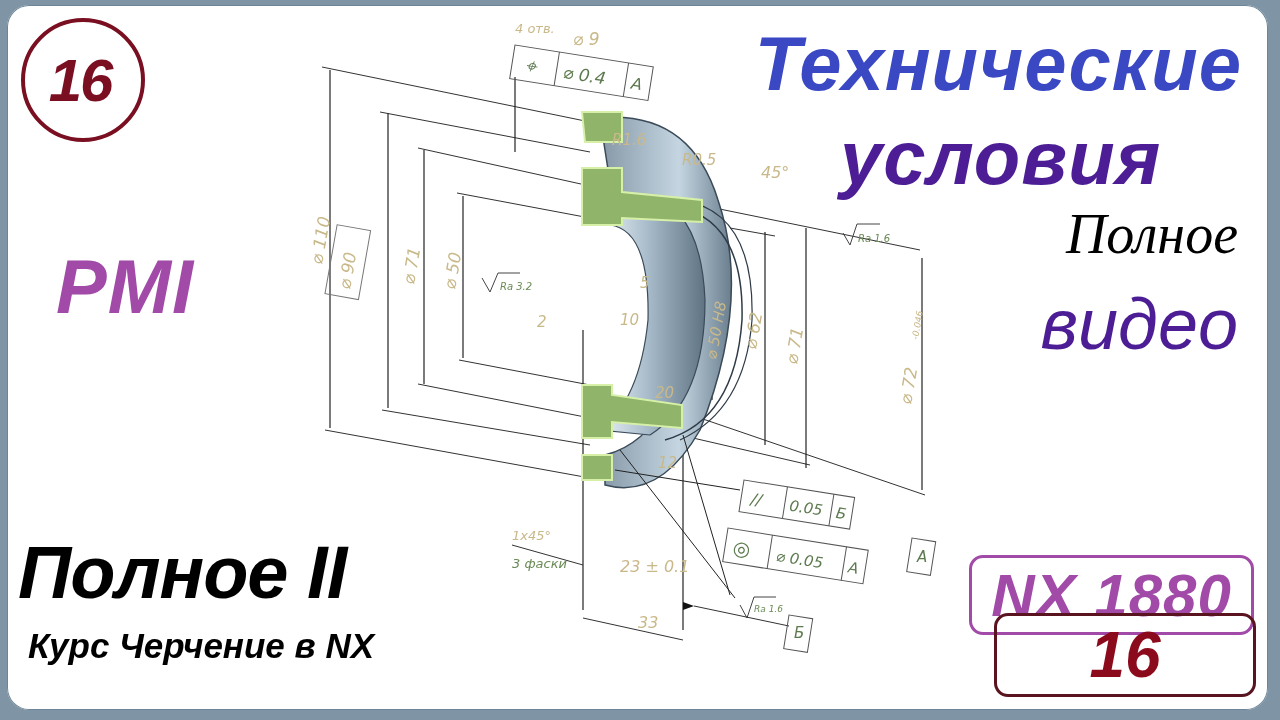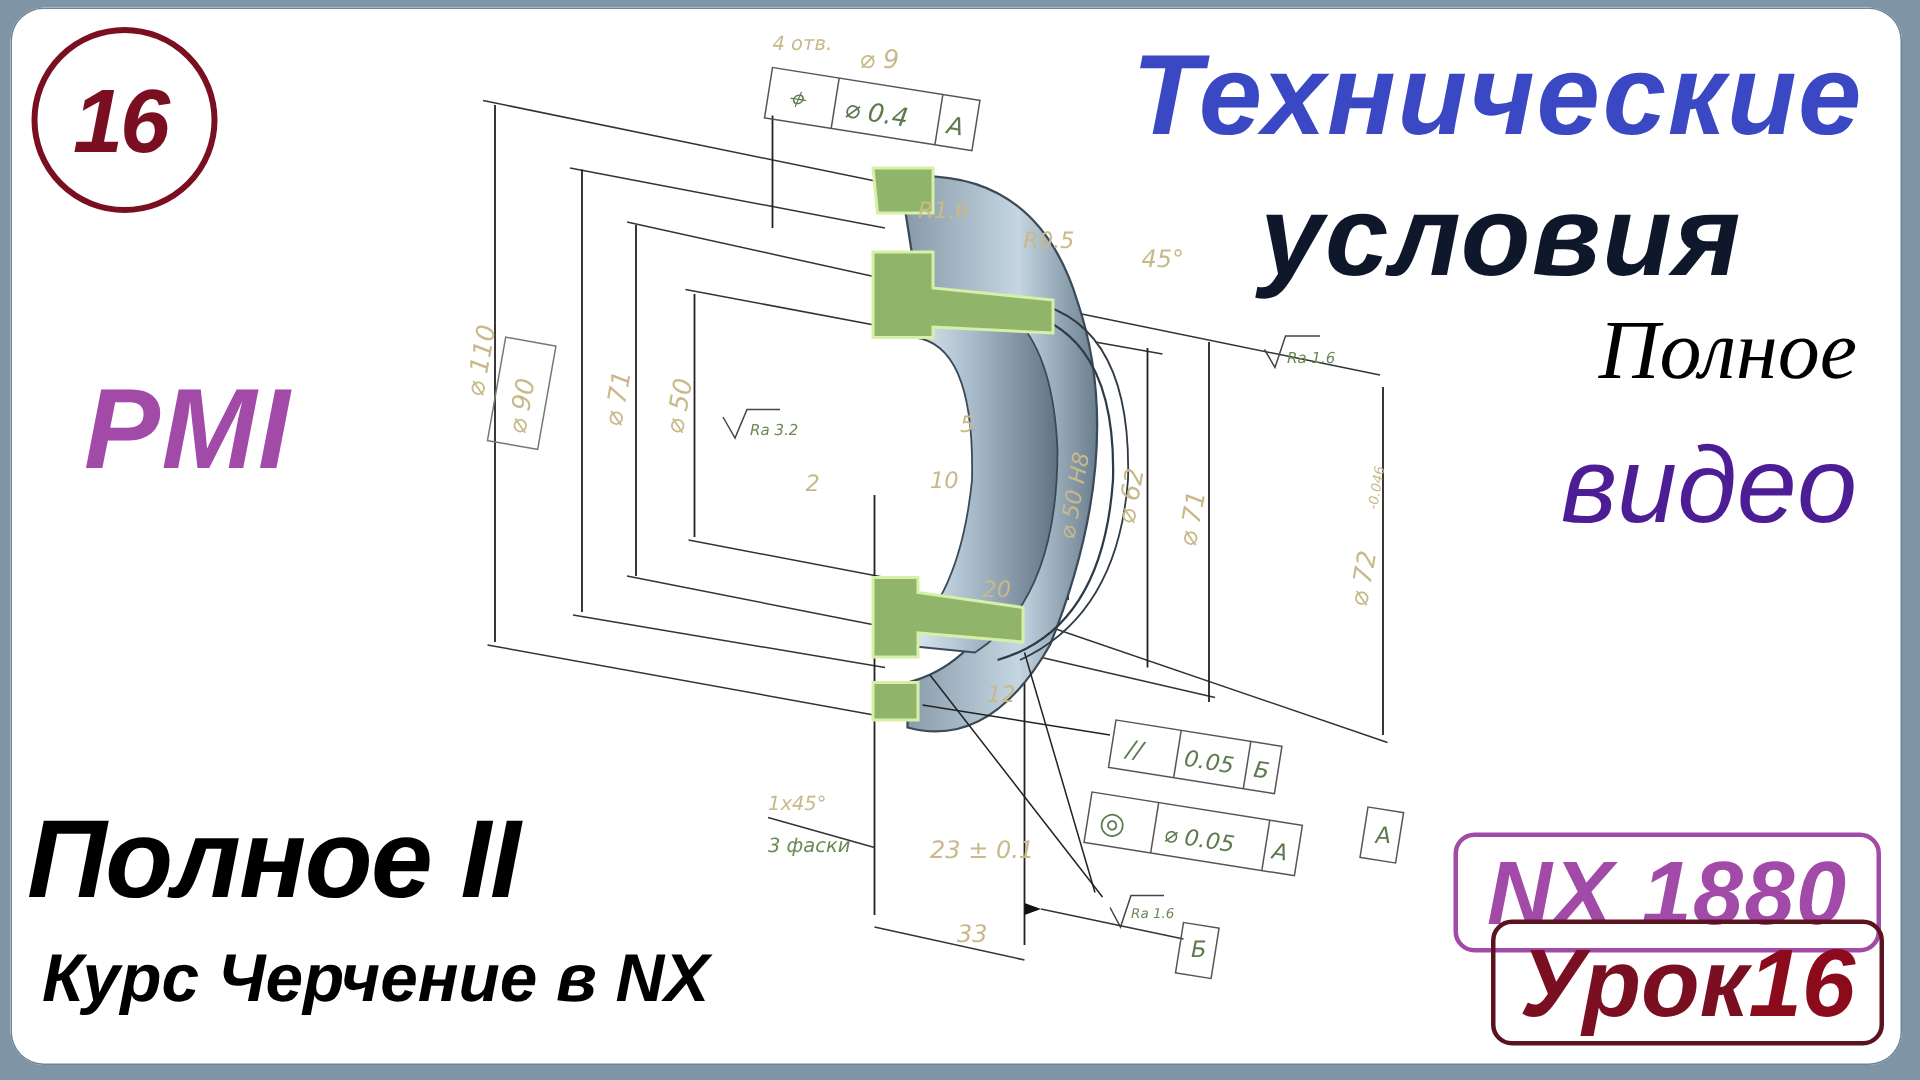--- a/index.html
+++ b/index.html
@@ -25,38 +25,38 @@
     }
     .pmi {
       position: absolute; left: 56px; top: 243px; color: #a24aa8;
       font-weight: bold; font-style: italic; font-size: 76px; letter-spacing: 1px; text-align: center;
     }
     .title1 {
       position: absolute; right: 38px; top: 20px; color: #3b48c4;
       font-weight: bold; font-style: italic; font-size: 76px; letter-spacing: 1px; margin-left: 36px;
     }
     .title2 {
-      position: absolute; left: 840px; top: 114px; color: #0f172a;
+      position: absolute; left: 840px; top: 114px; color: #4c1d95;
       font-weight: bold; font-style: italic; font-size: 76px; letter-spacing: 1px;
     }
     .full1 {
       position: absolute; right: 42px; top: 202px; color: #000000;
       font-style: italic; font-size: 56px; font-family: Liberation Serif, serif;
     }
     .full2 {
       position: absolute; right: 42px; top: 283px; color: #4c1d95;
       font-style: italic; font-size: 72px;
     }
     .part {
       position: absolute; left: 18px; top: 530px; color: #000;
       font-weight: bold; font-style: italic; font-size: 74px; letter-spacing: -1px;
     }
     .course {
       position: absolute; left: 28px; top: 626px; color: #000;
-      font-weight: bold; font-style: italic; font-size: 45px;
+      font-weight: bold; font-style: italic; font-size: 35px;
     }
     .nx-badge {
       position: absolute; left: 969px; top: 522px; width: 285px; height: 80px;
       border: 3px solid #a24aa8; border-radius: 14px; box-sizing: border-box;
       display: flex; align-items: center; justify-content: center;
       color: #a24aa8; font-weight: bold; font-style: italic; font-size: 60px;
       letter-spacing: 1px;
       margin-top: 33px;
     }
     .lesson-badge {
@@ -222,15 +222,14 @@
 <div class="title1">Технические</div>
 <div class="title2">условия</div>
 <div class="full1">Полное</div>
 <div class="full2">видео</div>
 <div class="part">Полное II</div>
 <div class="course">Курс Черчение в NX</div>
 <div class="nx-badge">
   <span>NX 1880</span>
 </div>
 <div class="lesson-badge">
-  <span class="w">Урок</span>
     <span class="n">16</span>
 </div>
 
 </body></html>

